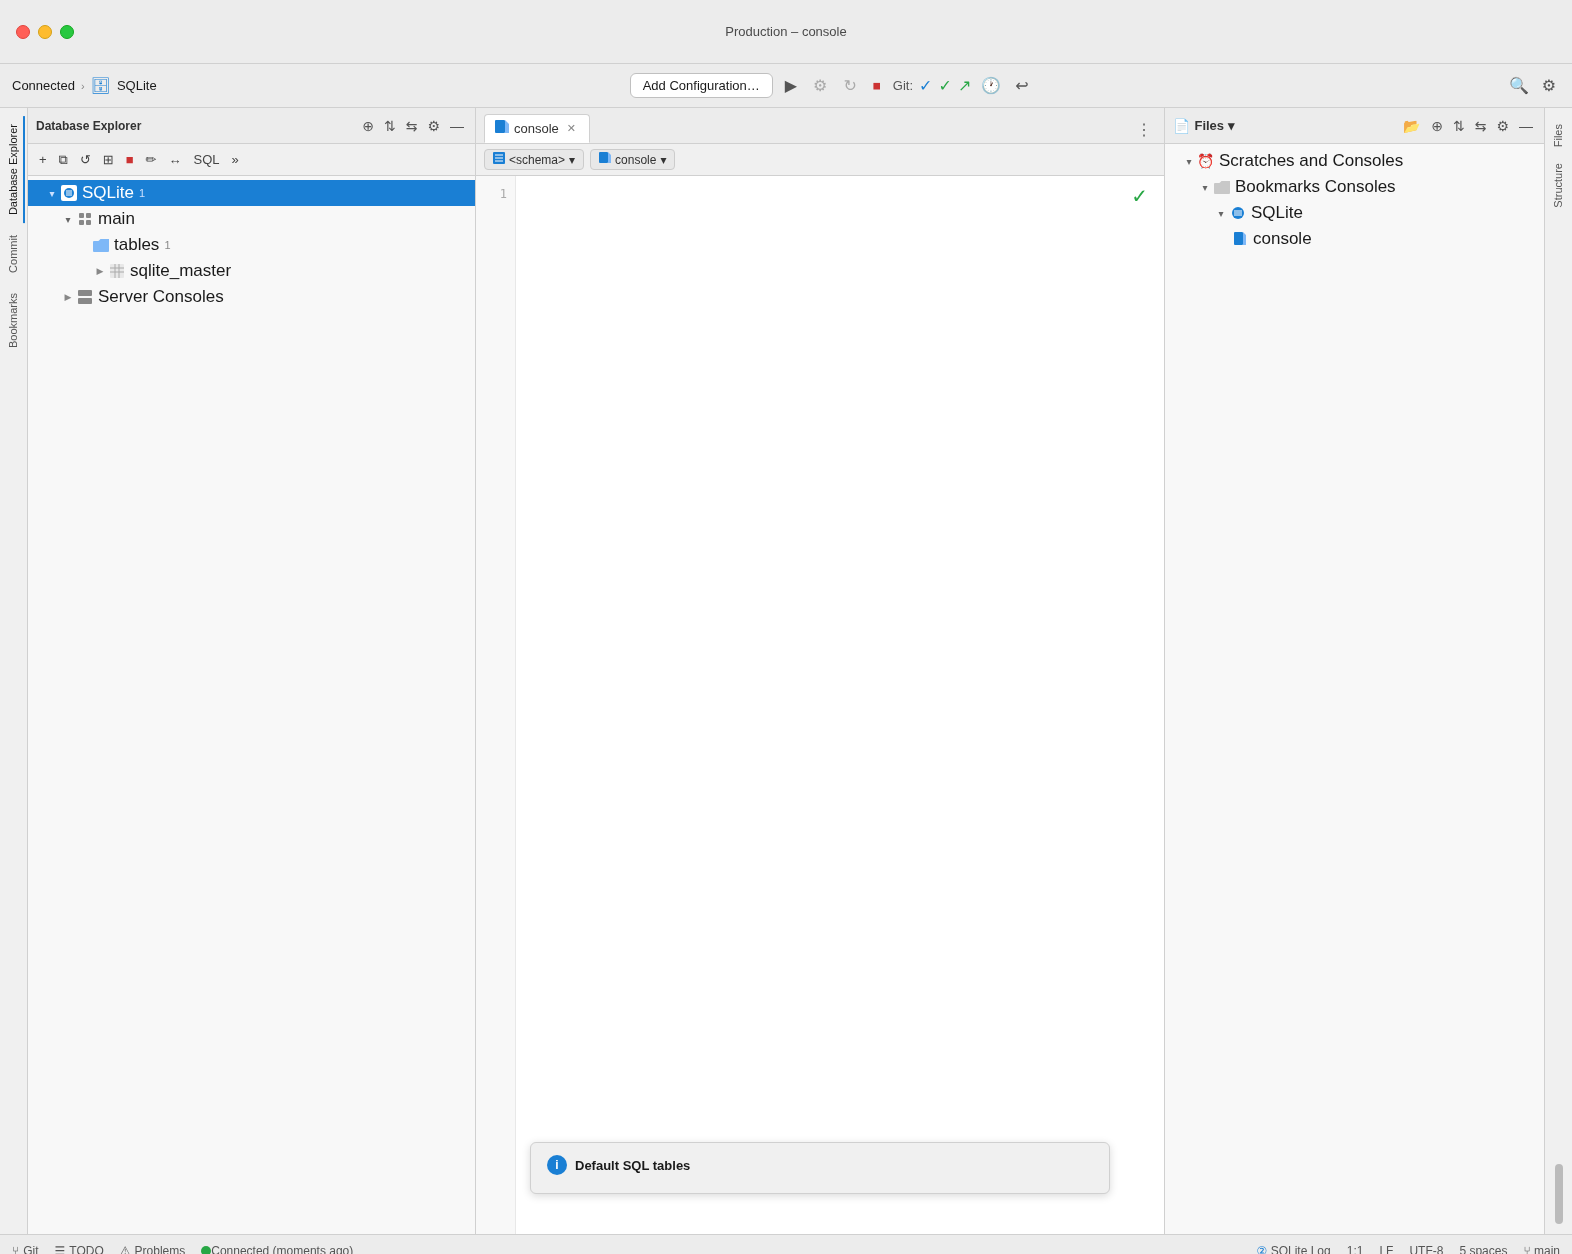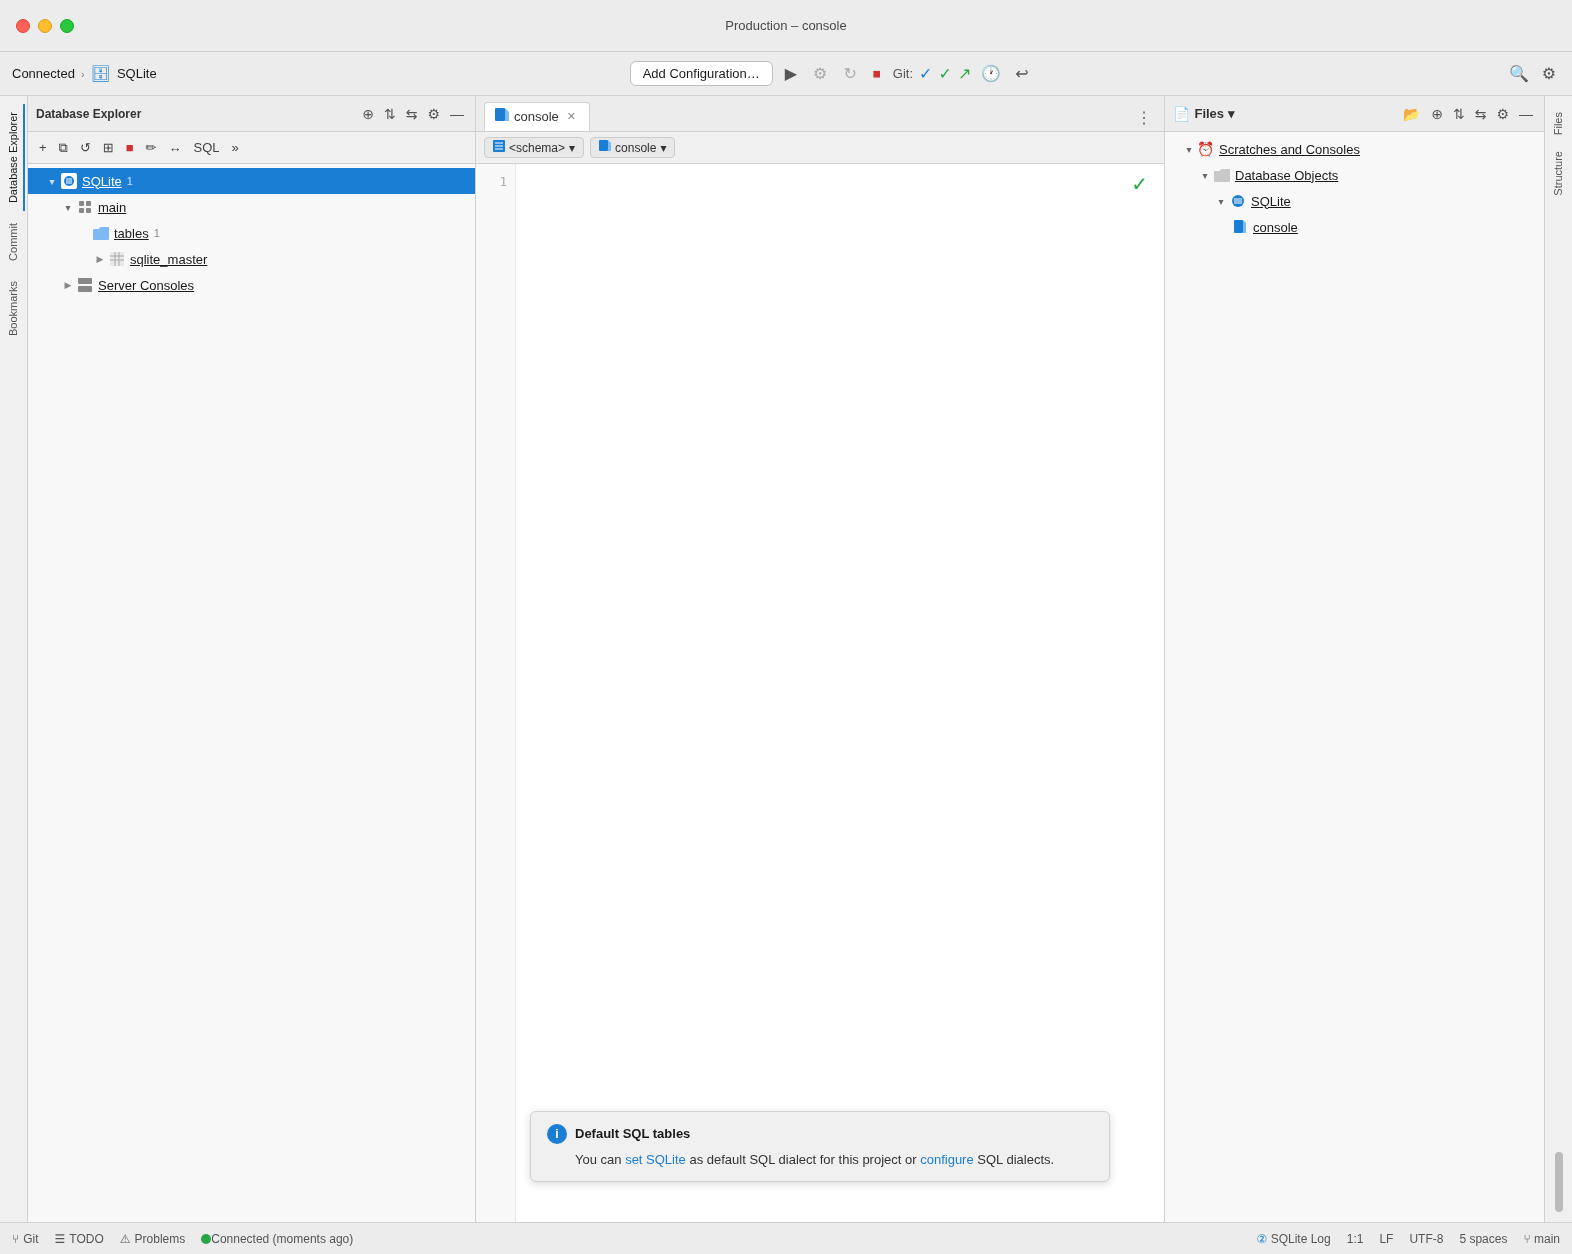--- a/index.html
+++ b/index.html
@@ -9,21 +9,21 @@
       background: #2b2b2b;
       width: 1572px;
       height: 1254px;
       overflow: hidden;
       color: #1a1a1a;
     }
 
     
     .titlebar {
       background: #ececec;
-      height: 52px;
+      height: 64px;
       display: flex;
       align-items: center;
       justify-content: center;
       position: relative;
       border-bottom: 1px solid #d0d0d0;
     }
     .titlebar-traffic {
       position: absolute;
       left: 16px;
       display: flex;
@@ -227,21 +227,21 @@
     .tree-icon {
       width: 18px;
       height: 18px;
       display: flex;
       align-items: center;
       justify-content: center;
       flex-shrink: 0;
       font-size: 12px;
       margin-right: 4px;
     }
-    .tree-label { font-size: 13px; text-decoration: underline; }
+    .tree-label { font-size: 17px; }
     .tree-count {
       margin-left: 5px;
       font-size: 11px;
       color: #888;
     }
 
     
     .sqlite-db-icon {
       width: 16px;
       height: 16px;
@@ -688,23 +688,20 @@
       <div class="editor-code"></div>
       <span class="check-mark" style="color:#28a745;font-size:20px;position:absolute;right:16px;top:8px;">✓</span>
 
       <div class="notification-banner" style="bottom:40px;">
         <div class="notification-header">
           <div class="notification-icon">
             <span>i</span>
           </div>
           <span>Default SQL tables</span>
         </div>
-        <div class="notification-body">
-          <span>You can </span><a class="notification-link">set SQLite</a><span> as default SQL dialect for this project or </span><a class="notification-link">configure</a><span> SQL dialects.</span>
-        </div>
       </div>
     </div>
   </div>
 
   <div class="right-panel">
     <div class="right-panel-header">
       <span style="font-size:14px;">📄</span>
       <div class="files-dropdown">
         <span>Files</span>
         <span>▾</span>
@@ -729,21 +726,21 @@
       </div>
 
       <div class="tree-item" style="padding-left:8px;">
         <span class="tree-indent" style="width:24px;"></span>
         <span class="tree-arrow">▾</span>
         <span class="tree-icon">
           <svg width="16" height="13" viewBox="0 0 16 13">
             <path d="M0 3 Q0 2 1 2 L5 2 Q6 2 6.5 1 L7.5 0 Q8 0 16 0 Q16 0 16 1 L16 12 Q16 13 15 13 L1 13 Q0 13 0 12 Z" fill="#c8c8c8"></path>
           </svg>
         </span>
-        <span class="tree-label">Database Objects</span>
+        <span class="tree-label">Bookmarks Consoles</span>
       </div>
 
       <div class="tree-item" style="padding-left:8px;">
         <span class="tree-indent" style="width:40px;"></span>
         <span class="tree-arrow">▾</span>
         <span class="tree-icon">
           <svg width="14" height="14" viewBox="0 0 14 14">
               <circle cx="7" cy="7" r="6" fill="#1a7fd4"></circle>
               <path d="M3 5h8M3 7h8M3 9h8" stroke="white" stroke-width="1.2"></path>
             </svg>

